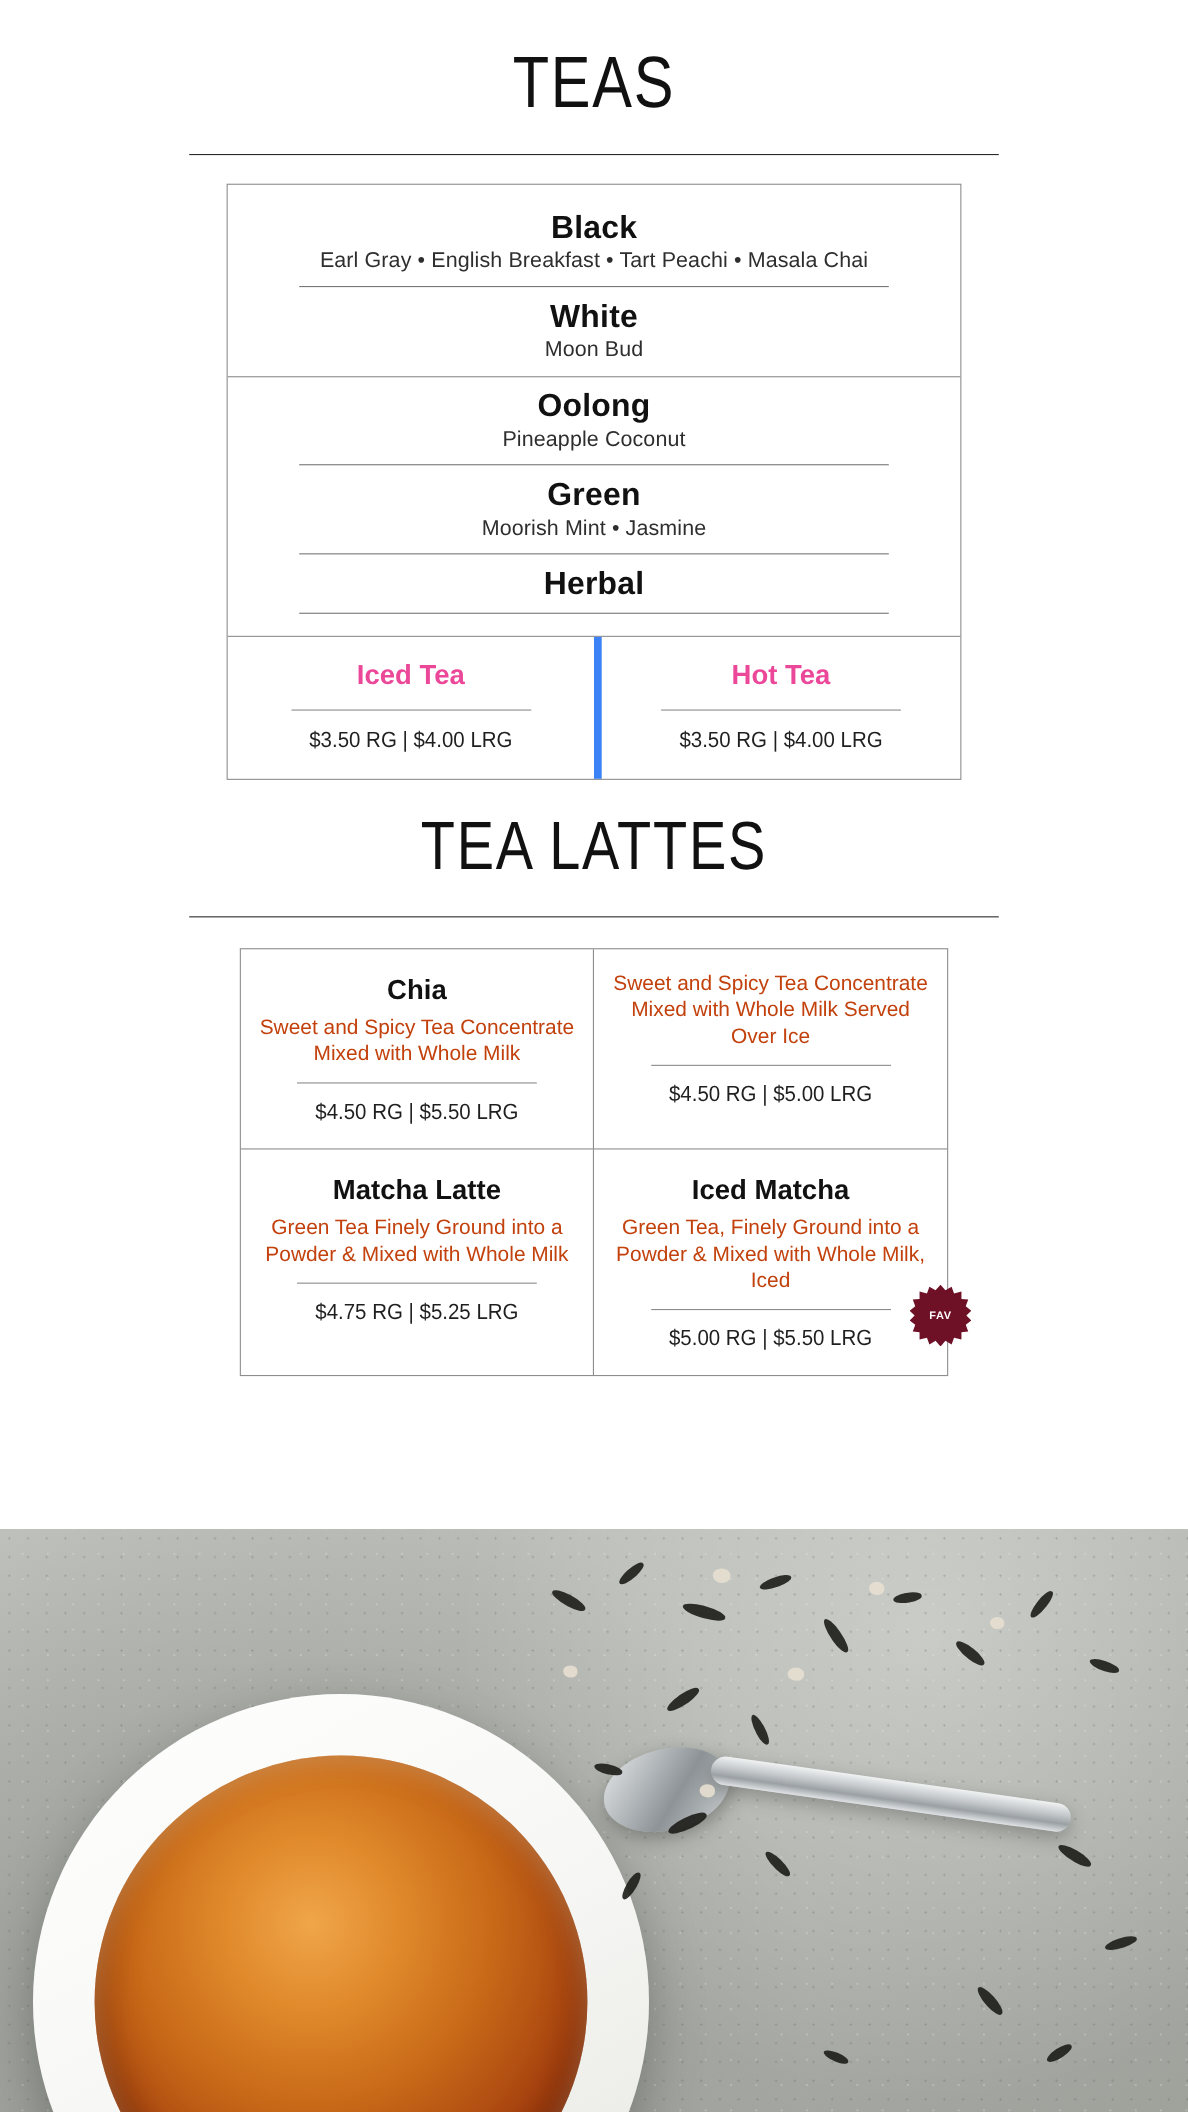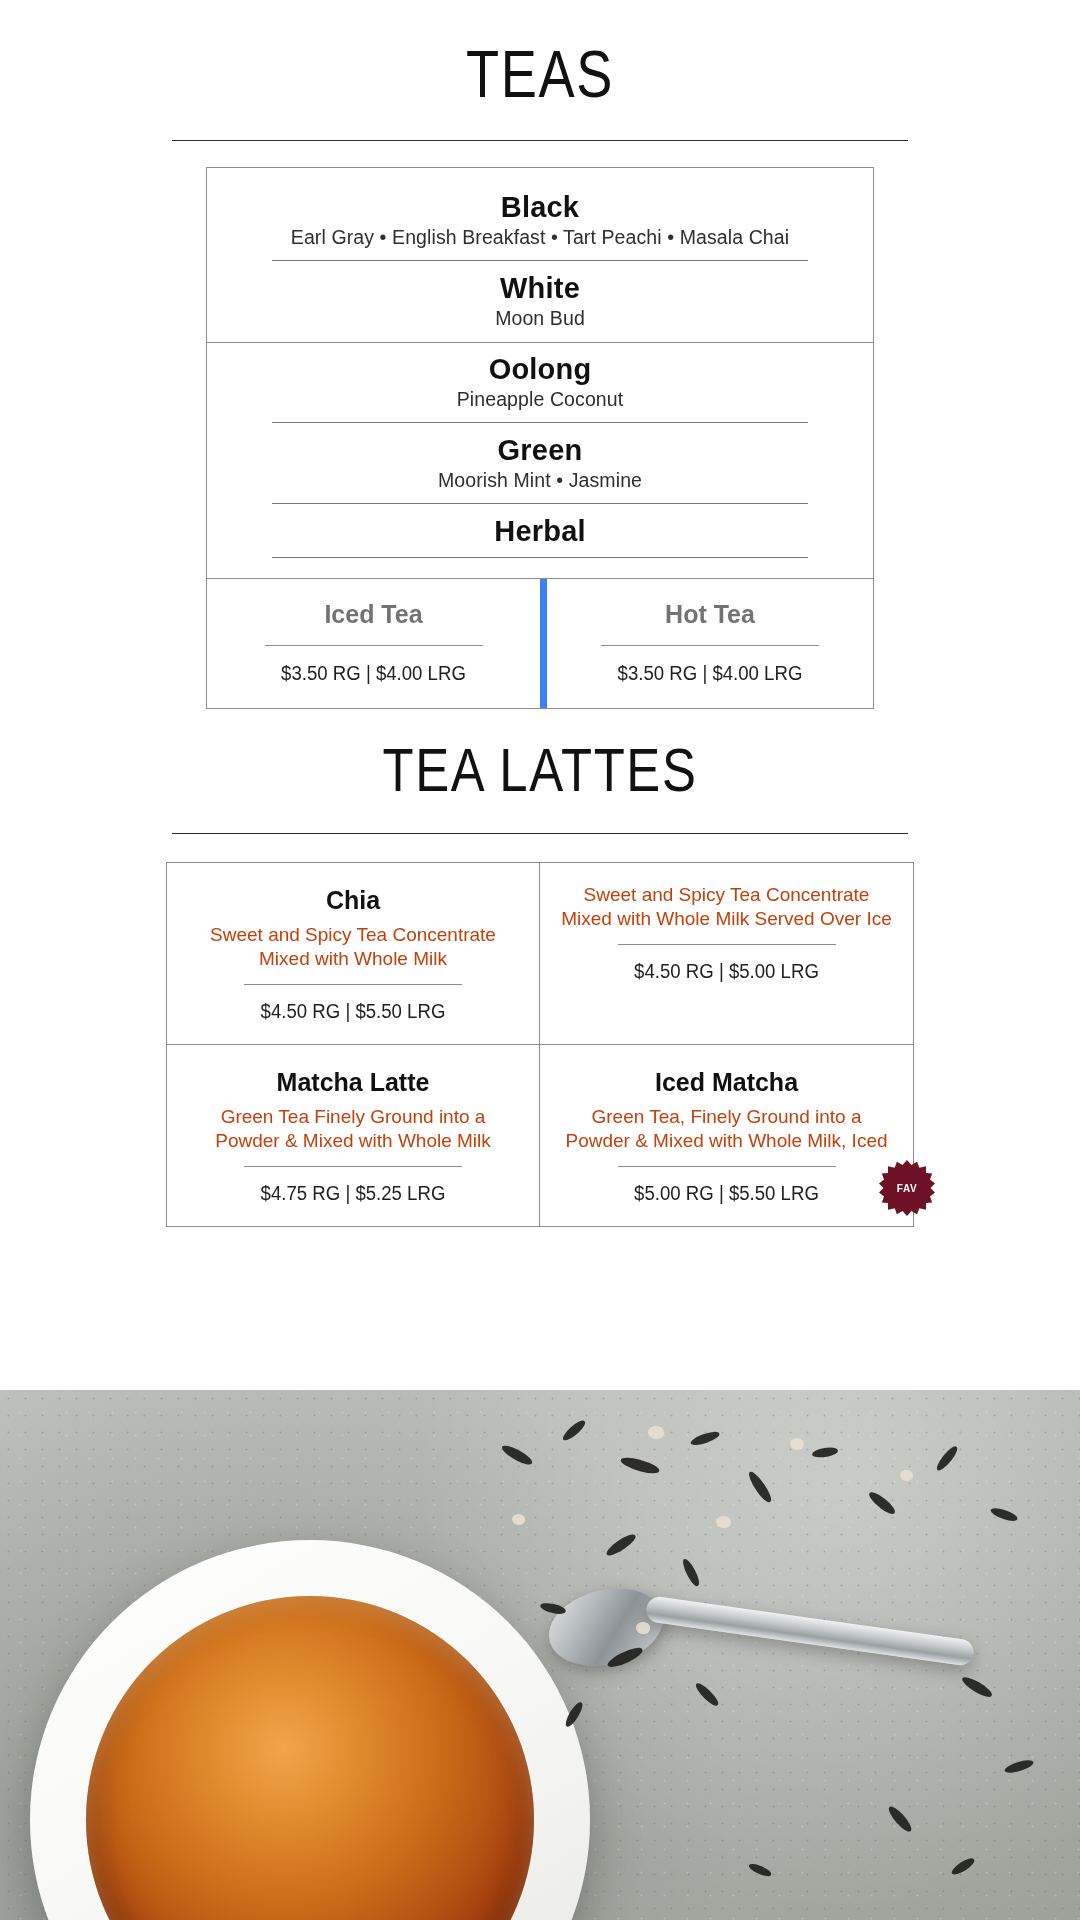--- a/index.html
+++ b/index.html
@@ -38,21 +38,21 @@
   
   .card {
     border: 1px solid #8d8d8d;
     background: #fff;
   }
   .card-teas {
     width: 668px;
     margin: 26px auto 0 auto;
   }
   .card-lattes {
-    width: 748px;
+    width: 644px;
     margin: 28px auto 0 auto;
   }
 
   
   .tea-list { padding: 22px 0 10px 0; }
 
   .tea-block { padding: 0 0 0 0; }
 
   .tea-name {
     text-align: center;
@@ -93,21 +93,21 @@
     flex: 1 1 50%;
     padding: 18px 0 22px 0;
     text-align: center;
   }
   .price-cell + .price-cell { border-left: 7px solid #3b82f6; }
 
   .price-cell-name {
     font-size: 25px;
     font-weight: 700;
     line-height: 34px;
-    color: #737373;
+    color: #ec4899;
   }
   .price-rule {
     width: 218px;
     height: 0;
     border-top: 1px solid #8b8b8b;
     margin: 14px auto 14px auto;
   }
   .price-value {
     font-size: 20px;
     font-weight: 400;
@@ -159,21 +159,21 @@
     font-weight: 400;
     line-height: 26px;
     color: #1f1f1f;
     transform: scaleX(0.93);
   }
 
   
   .fav-badge {
     position: absolute;
     right: -22px;
-    bottom: 10px;
+    bottom: 26px;
     width: 56px;
     height: 56px;
     background: #6e1026;
     color: #ffffff;
     display: flex;
     align-items: center;
     justify-content: center;
     font-size: 10px;
     font-weight: 700;
     letter-spacing: 0.6px;

